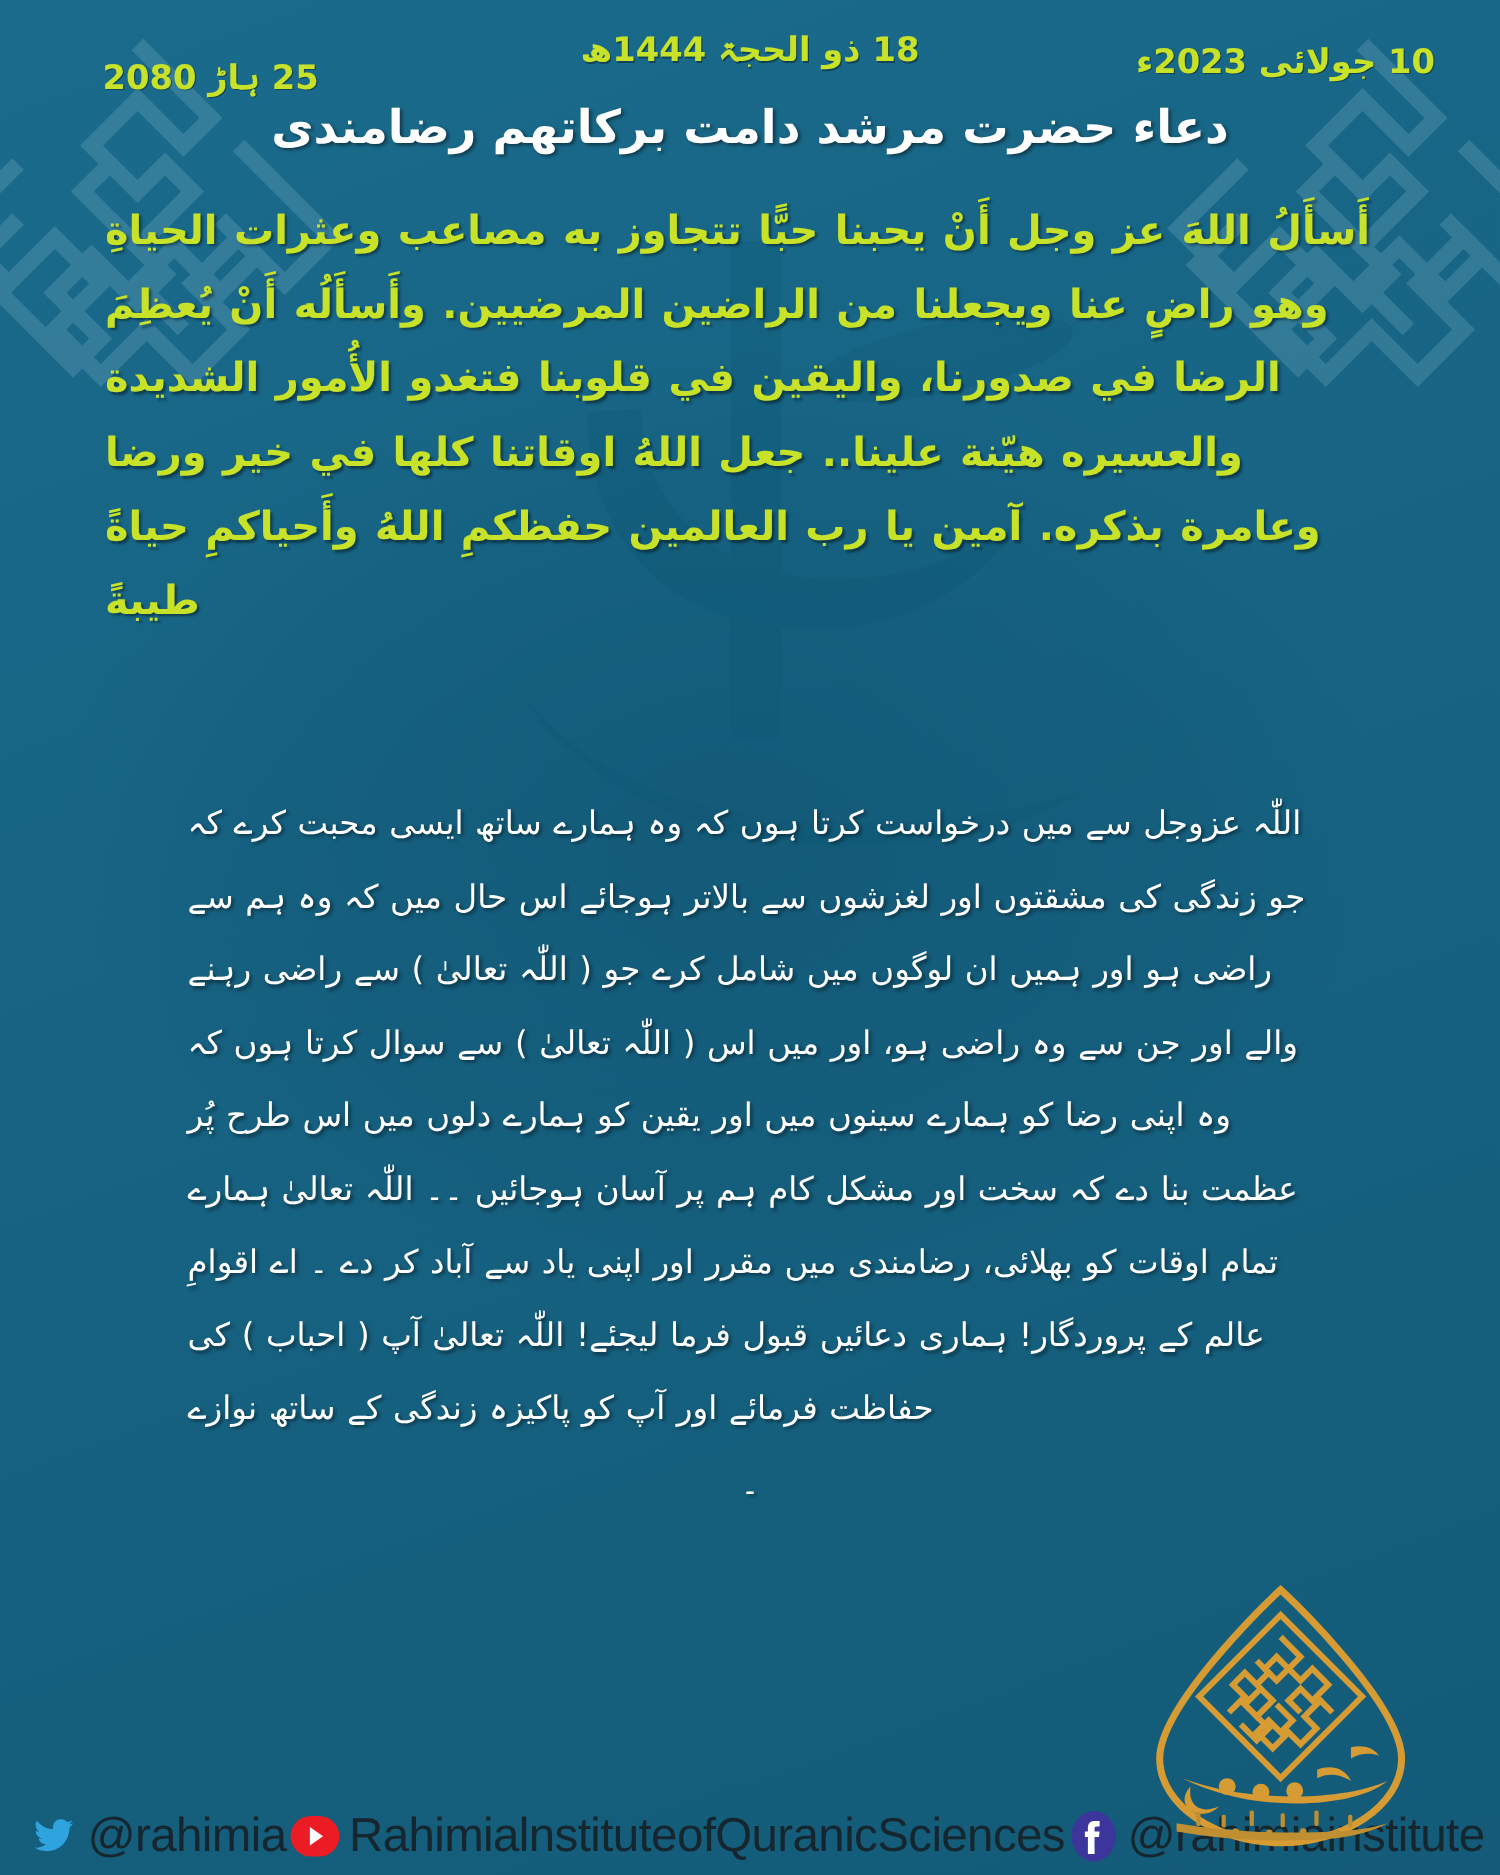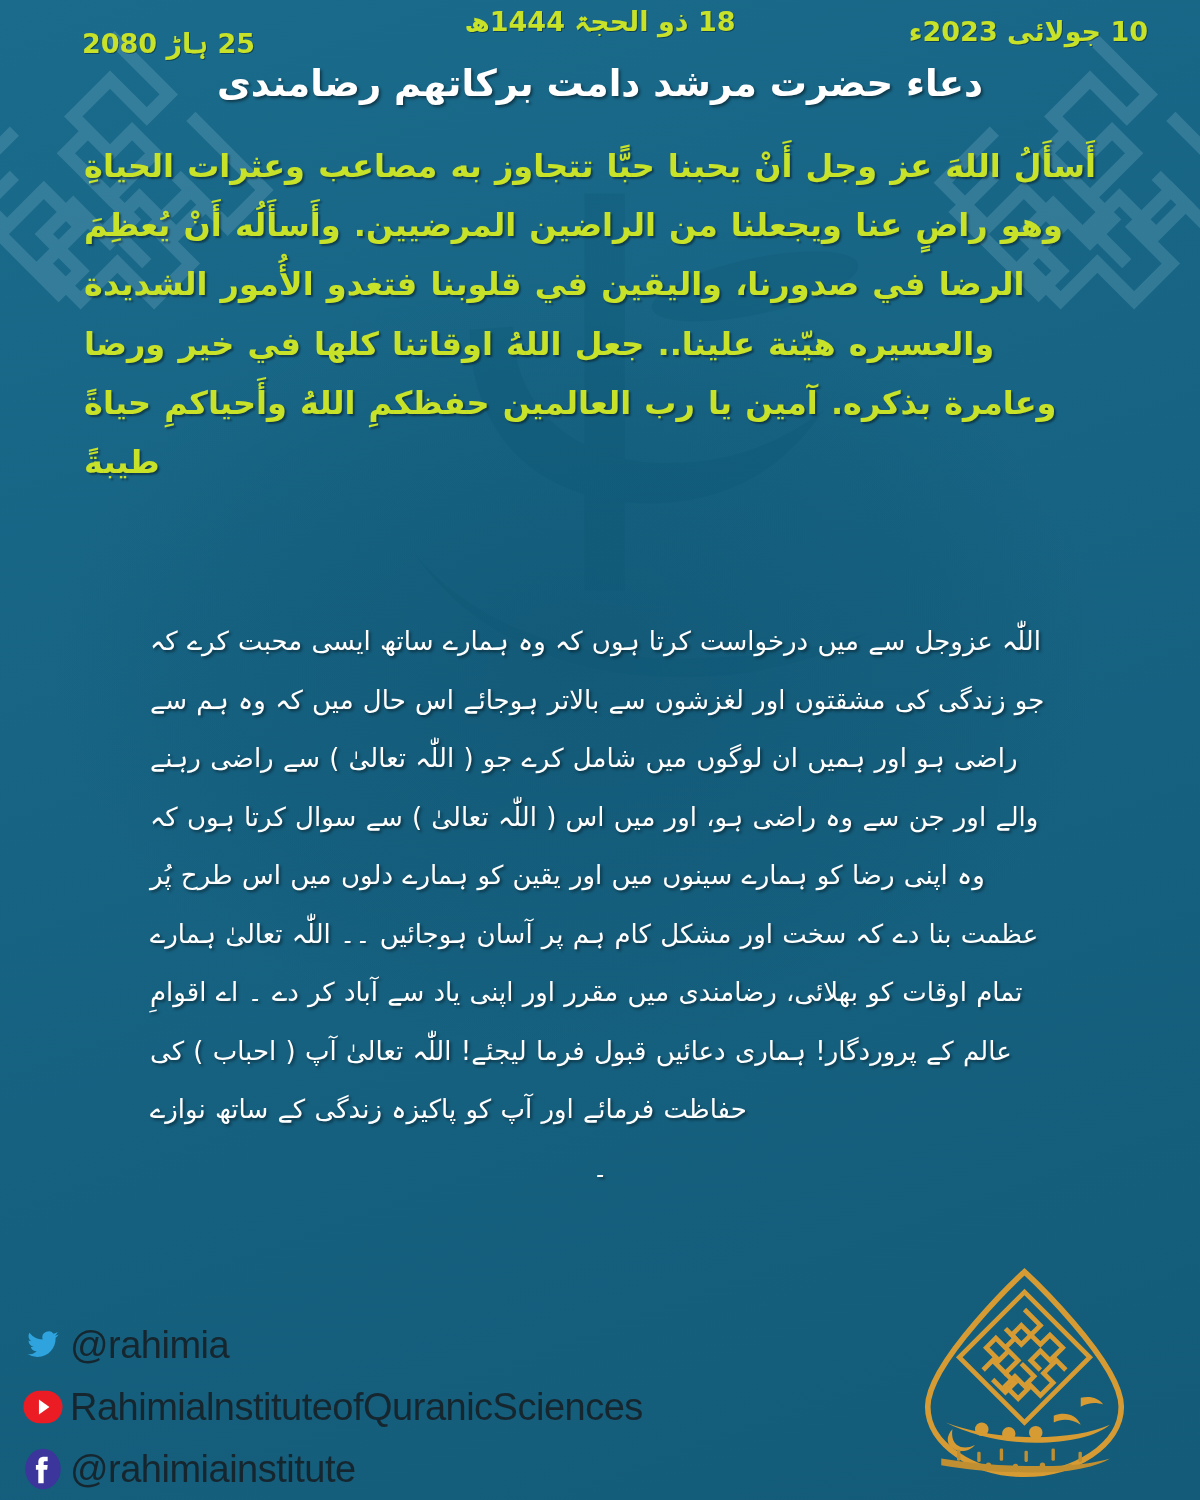--- a/index.html
+++ b/index.html
@@ -44,20 +44,21 @@
     height: 620px;
     opacity: 0.30;
     pointer-events: none;
   }
   .center-wm svg { display: block; width: 100%; height: 100%; }
 
   
   .header {
     position: relative;
     z-index: 4;
+    padding-top: 18px;
   }
   .date-row {
     position: relative;
     height: 60px;
   }
   .date {
     position: absolute;
     color: #c7e228;
     font-family: "DejaVu Sans", sans-serif;
     font-size: 27px;
@@ -129,22 +130,21 @@
     bottom: 0;
     width: 1200px;
     height: 250px;
     z-index: 5;
   }
   .social-list {
     position: absolute;
     left: 22px;
     bottom: 8px;
     display: flex;
-    flex-direction: column;
-    gap: 16px;
+    gap: 2px;
   }
   .social-row {
     display: flex;
     align-items: center;
     gap: 6px;
     height: 46px;
   }
   .social-icon {
     width: 42px;
     height: 42px;

